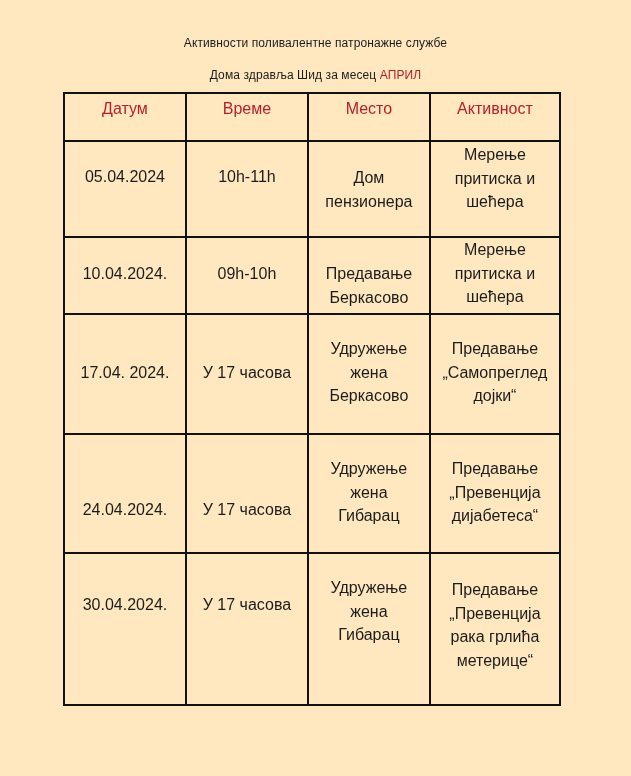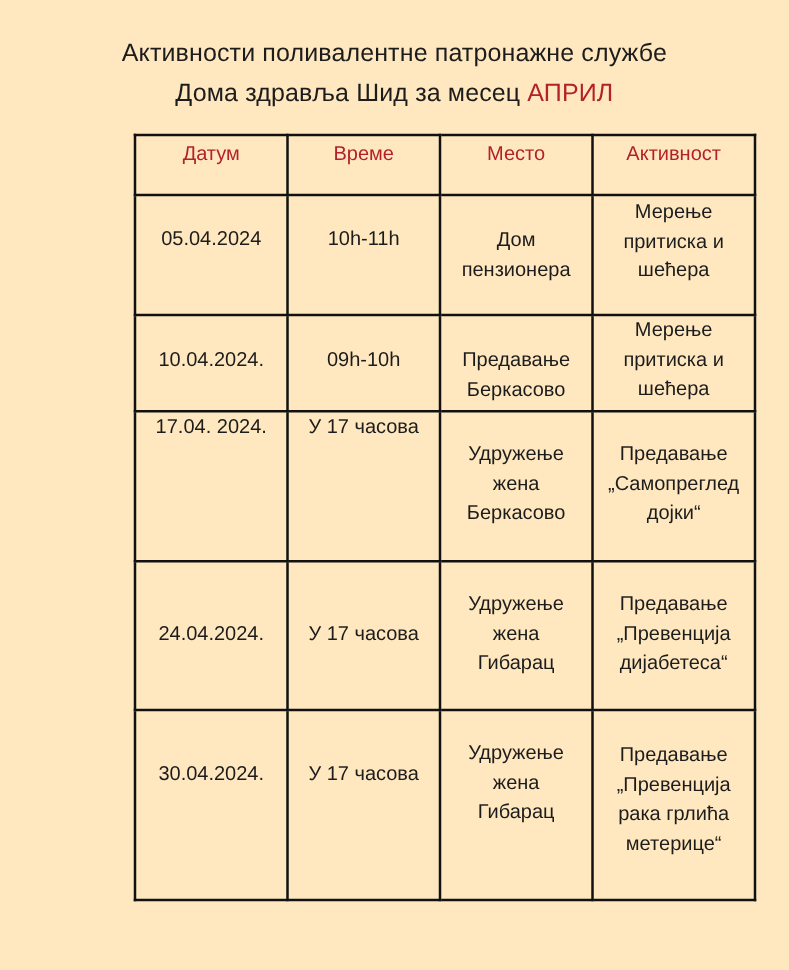--- a/index.html
+++ b/index.html
@@ -13,36 +13,35 @@
       font-family: "Liberation Sans", "DejaVu Sans", sans-serif;
       color: #1c1c1c;
       position: relative;
       overflow: hidden;
     }
     .title {
       position: absolute;
       left: 0;
       width: 631px;
       text-align: center;
-      font-size: 20px;
+      font-size: 12px;
       line-height: 20px;
       letter-spacing: 0.1px;
     }
     .title-line-1 { top: 33px; }
     .title-line-2 { top: 65px; }
     .accent { color: #b3222a; margin-top: 46px; }
 
     table.schedule {
       position: absolute;
       left: 63px;
-      top: 107px;
+      top: 92px;
       border-collapse: collapse;
       table-layout: fixed;
       width: 498px;
-      margin-left: 44px;
     }
     table.schedule th,
     table.schedule td {
       border: 2px solid #111;
       text-align: center;
       font-size: 16px;
       line-height: 23.5px;
       padding: 0 2px;
       font-weight: normal;
     }
@@ -65,26 +64,26 @@
     .row-1 .cell-inner.single { padding-top: 23px; }
     .row-1 .cell-inner.place { padding-top: 24px; }
     .row-1 .cell-inner.activity { padding-top: 1px; }
 
     .row-2 td { height: 75px; }
     .row-2 .cell-inner.single { padding-top: 24px; }
     .row-2 .cell-inner.place { padding-top: 24px; }
     .row-2 .cell-inner.activity { padding-top: 0px; }
 
     .row-3 td { height: 118px; }
-    .row-3 .cell-inner.single { }
+    .row-3 .cell-inner.single { padding-top: 46px; }
     .row-3 .cell-inner.place { padding-top: 22px; }
     .row-3 .cell-inner.activity { padding-top: 22px; }
 
     .row-4 td { height: 117px; }
-    .row-4 .cell-inner.single { padding-top: 46px; }
+    .row-4 .cell-inner.single { padding-top: 63px; }
     .row-4 .cell-inner.place { padding-top: 22px; }
     .row-4 .cell-inner.activity { padding-top: 22px; }
 
     .row-5 td { height: 150px; }
     .row-5 .cell-inner.single { padding-top: 39px; }
     .row-5 .cell-inner.place { padding-top: 22px; }
     .row-5 .cell-inner.activity { padding-top: 24px; }
 
     .line { display: block; }
   </style>

